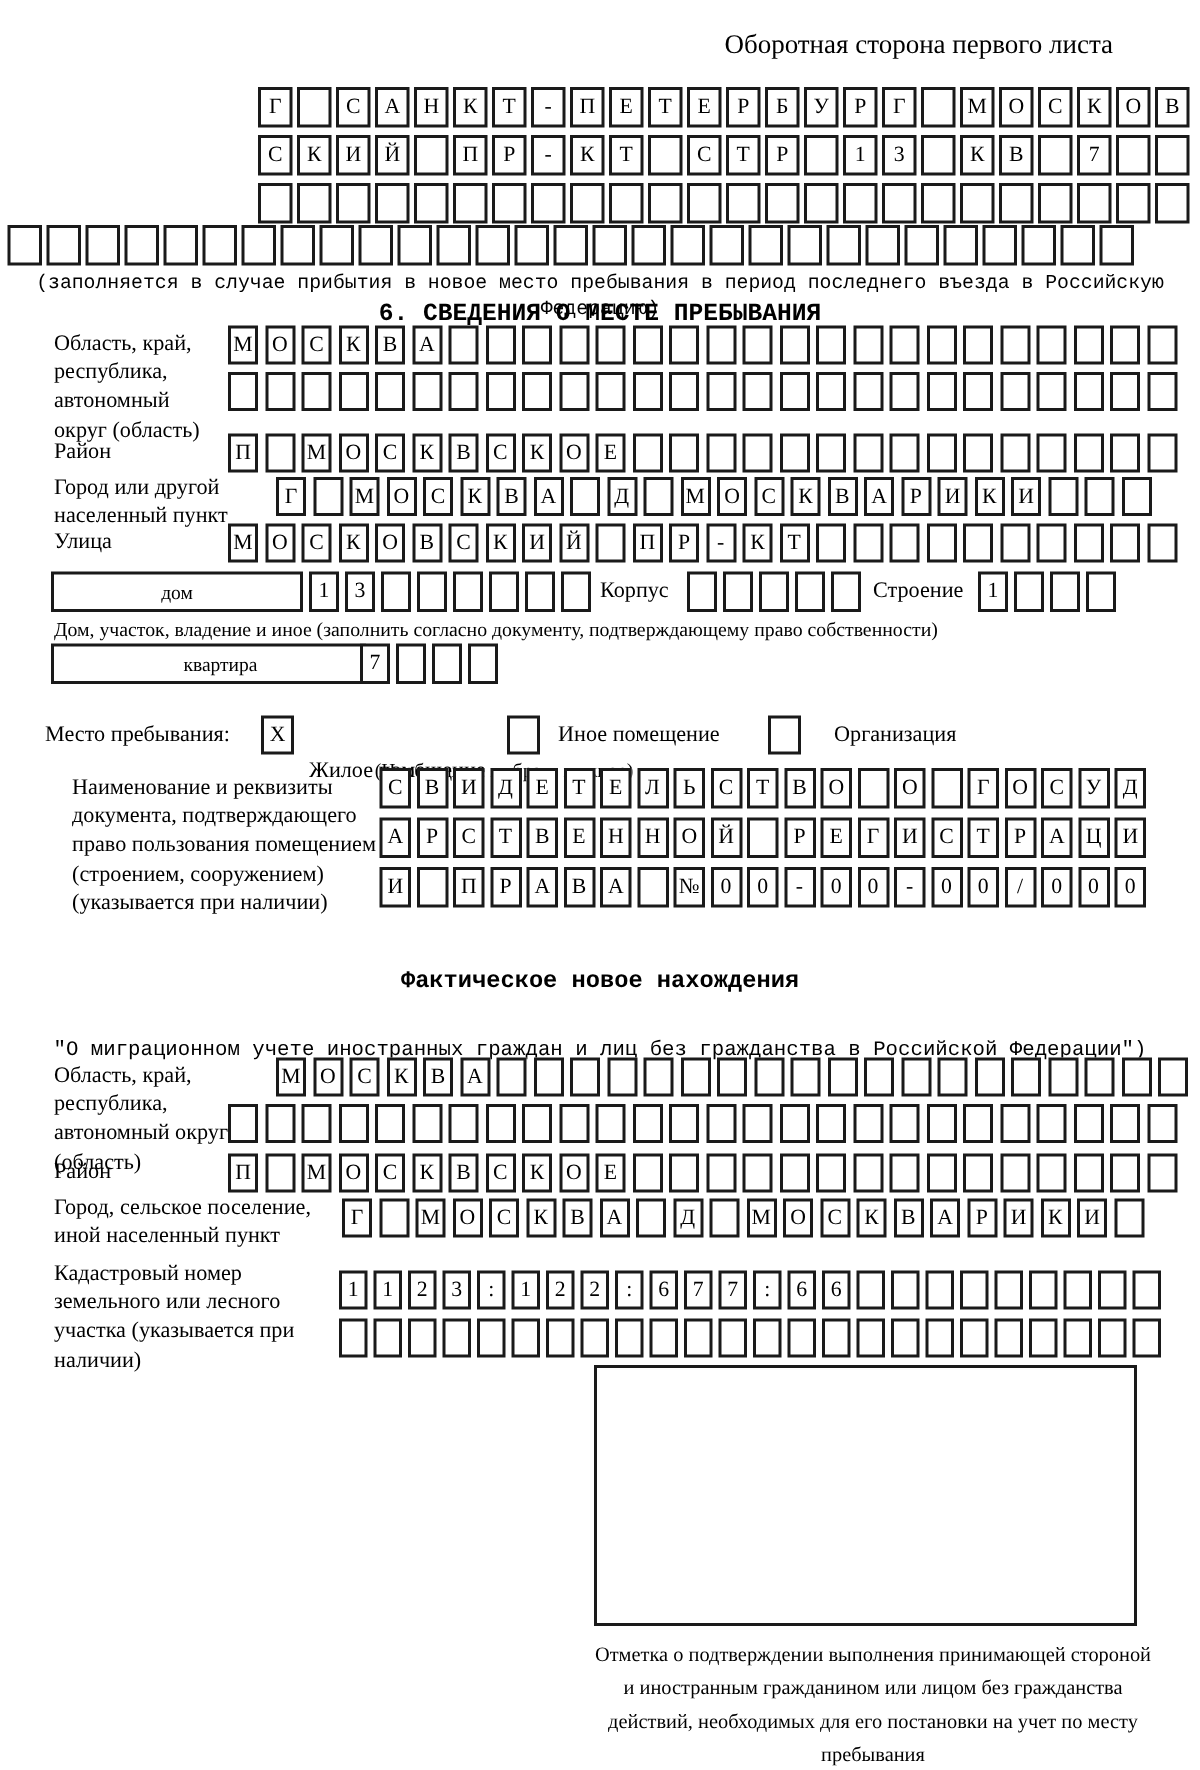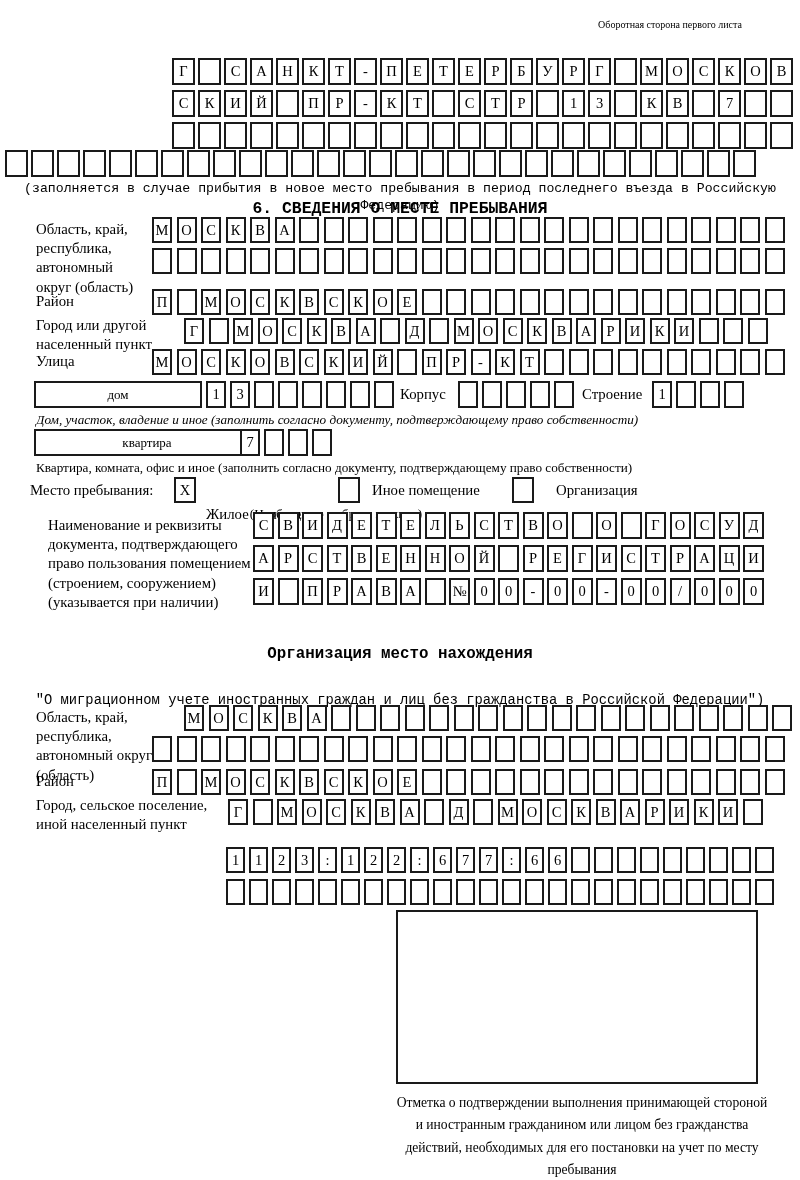--- a/index.html
+++ b/index.html
@@ -27,21 +27,21 @@
             display:flex;align-items:center;justify-content:center;font-size:13px;}
   .inline-lbl{font-size:14.8px;line-height:27px;}
   .stamp{box-sizing:border-box;border:2px solid #1a1a1a;background:#fff;}
   .caption{font-size:13.6px;line-height:1.65;text-align:center;}
 </style>
 </head>
 <body>
 
 <div class="page">
 
-  <div class="abs lbl" style="top:18px;right:58px;font-size:10px;">Оборотная сторона первого листа</div>
+  <div class="abs lbl" style="top:18px;right:58px;font-size:18px;">Оборотная сторона первого листа</div>
 
   <div class="abs rows-v gap5" style="top:58px;left:172px;">
     <div class="cellrow lg">
         <span class="cell">Г</span>
         <span class="cell"></span>
         <span class="cell">С</span>
         <span class="cell">А</span>
         <span class="cell">Н</span>
         <span class="cell">К</span>
         <span class="cell">Т</span>
@@ -318,30 +318,29 @@
       <span class="cell"></span>
       <span class="cell"></span>
     </div>
   <div class="abs inline-lbl" style="top:381px;left:582px;">Строение</div>
   <div class="abs cellrow dm" style="top:381px;left:652px;">
       <span class="cell">1</span>
       <span class="cell"></span>
       <span class="cell"></span>
       <span class="cell"></span>
     </div>
-  <div class="abs note" style="top:412px;left:36px;font-style:italic;">Дом, участок, владение и иное (заполнить согласно документу, подтверждающему право собственности)</div>
+  <div class="abs note" style="top:412px;left:36px;">Дом, участок, владение и иное (заполнить согласно документу, подтверждающему право собственности)</div>
 
   <div class="abs labelbox" style="top:429px;left:34px;width:210px;padding-left:16px;">квартира</div>
   <div class="abs cellrow dm" style="top:429px;left:240px;">
       <span class="cell">7</span>
       <span class="cell"></span>
       <span class="cell"></span>
       <span class="cell"></span>
     </div>
-  <div class="abs note" style="top:460px;left:36px;">Квартира, комната, офис и иное (заполнить согласно документу, подтверждающему право собственности)</div>
 
   <div class="abs inline-lbl" style="top:477px;left:30px;">Место пребывания:</div>
   <div class="abs cellrow chk" style="top:477px;left:174px;">
       <span class="cell">X</span>
     </div>
   <div class="abs inline-lbl" style="top:501px;left:206px;">Жилое помещение</div>
   <div class="abs cellrow chk" style="top:477px;left:338px;">
       <span class="cell"></span>
     </div>
   <div class="abs inline-lbl" style="top:477px;left:372px;">Иное помещение</div>
@@ -417,21 +416,21 @@
         <span class="cell">-</span>
         <span class="cell">0</span>
         <span class="cell">0</span>
         <span class="cell">/</span>
         <span class="cell">0</span>
         <span class="cell">0</span>
         <span class="cell">0</span>
       </div>
   </div>
 
-  <div class="abs h3 center" style="top:645px;">Организация место нахождения</div>
+  <div class="abs h3 center" style="top:645px;">Фактическое новое нахождения</div>
   <div class="abs note center" style="top:692px;font-size:13.8px;">"О миграционном учете иностранных граждан и лиц без гражданства в Российской Федерации")</div>
 
   <div class="abs lbl" style="top:708px;left:36px;width:150px;">Область, край, республика, автономный округ (область)</div>
   <div class="abs cellrow md" style="top:705px;left:184px;">
       <span class="cell">М</span>
       <span class="cell">О</span>
       <span class="cell">С</span>
       <span class="cell">К</span>
       <span class="cell">В</span>
       <span class="cell">А</span>
@@ -533,20 +532,21 @@
       <span class="cell">К</span>
       <span class="cell">В</span>
       <span class="cell">А</span>
       <span class="cell">Р</span>
       <span class="cell">И</span>
       <span class="cell">К</span>
       <span class="cell">И</span>
       <span class="cell"></span>
     </div>
 
+  <div class="abs lbl" style="top:840px;left:36px;width:188px;">Кадастровый номер земельного или лесного участка (указывается при наличии)</div>
   <div class="abs rows-v gap6" style="top:847px;left:226px;">
     <div class="cellrow kad">
         <span class="cell">1</span>
         <span class="cell">1</span>
         <span class="cell">2</span>
         <span class="cell">3</span>
         <span class="cell">:</span>
         <span class="cell">1</span>
         <span class="cell">2</span>
         <span class="cell">2</span>

